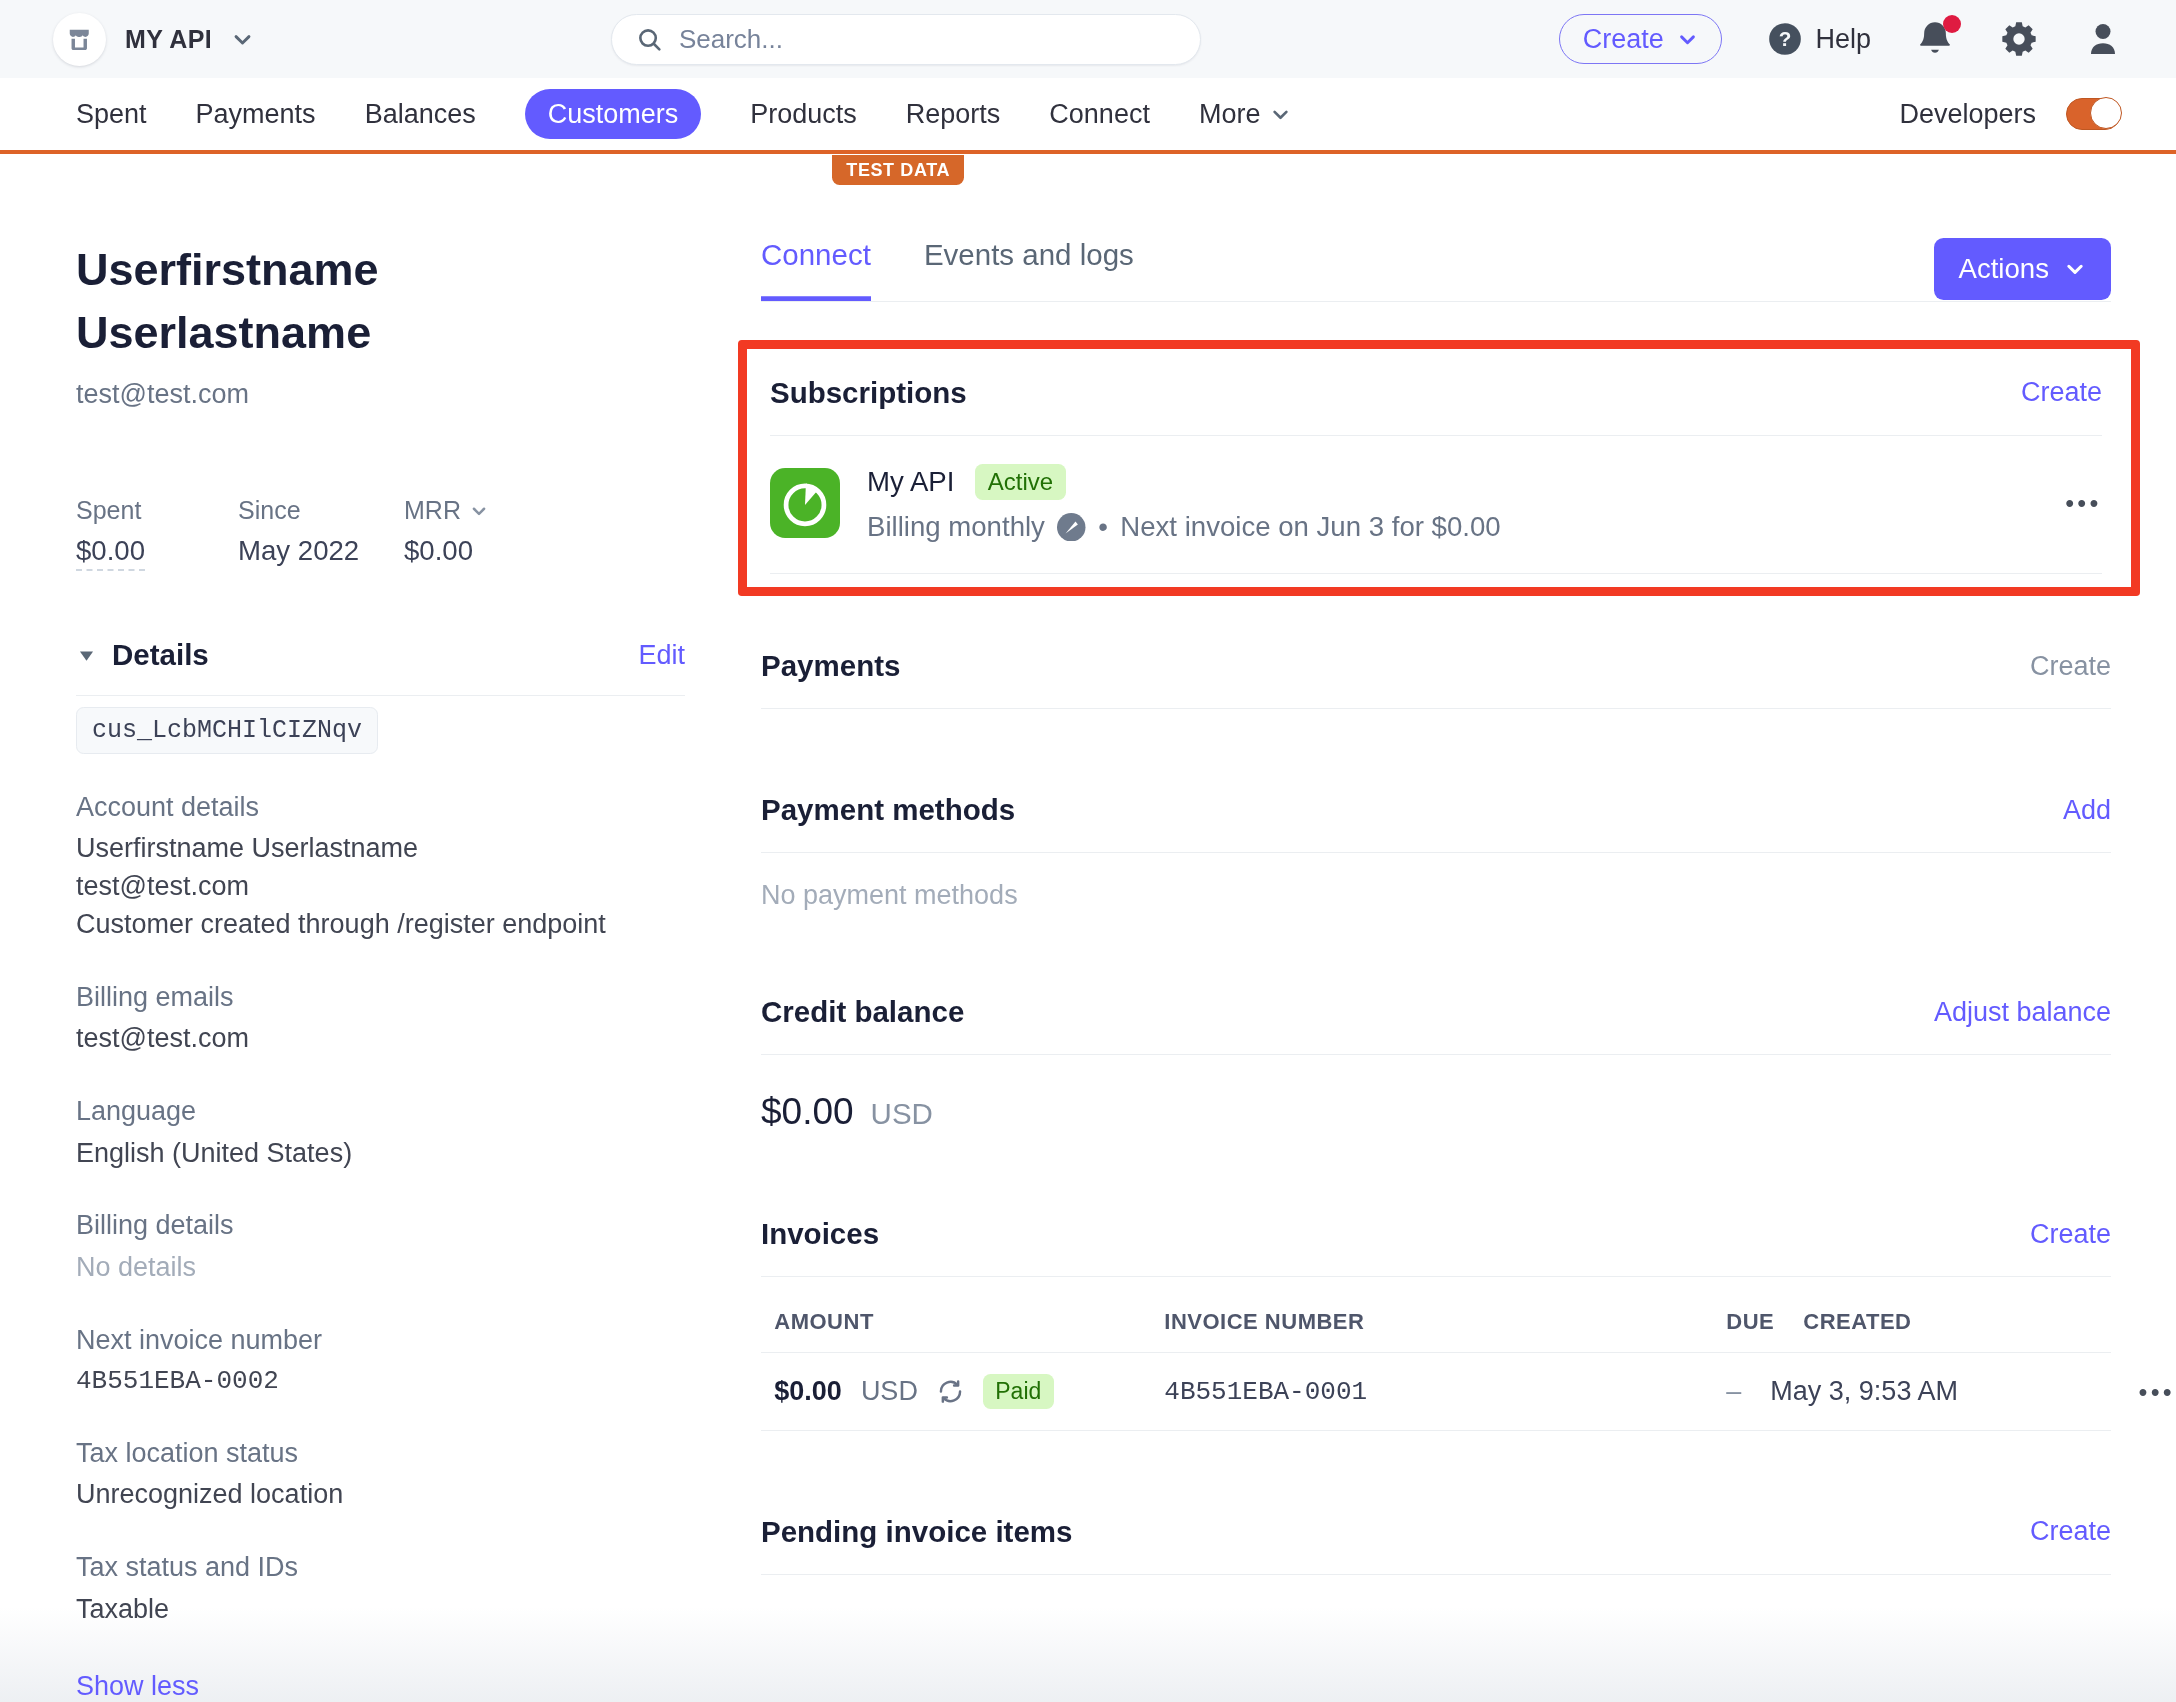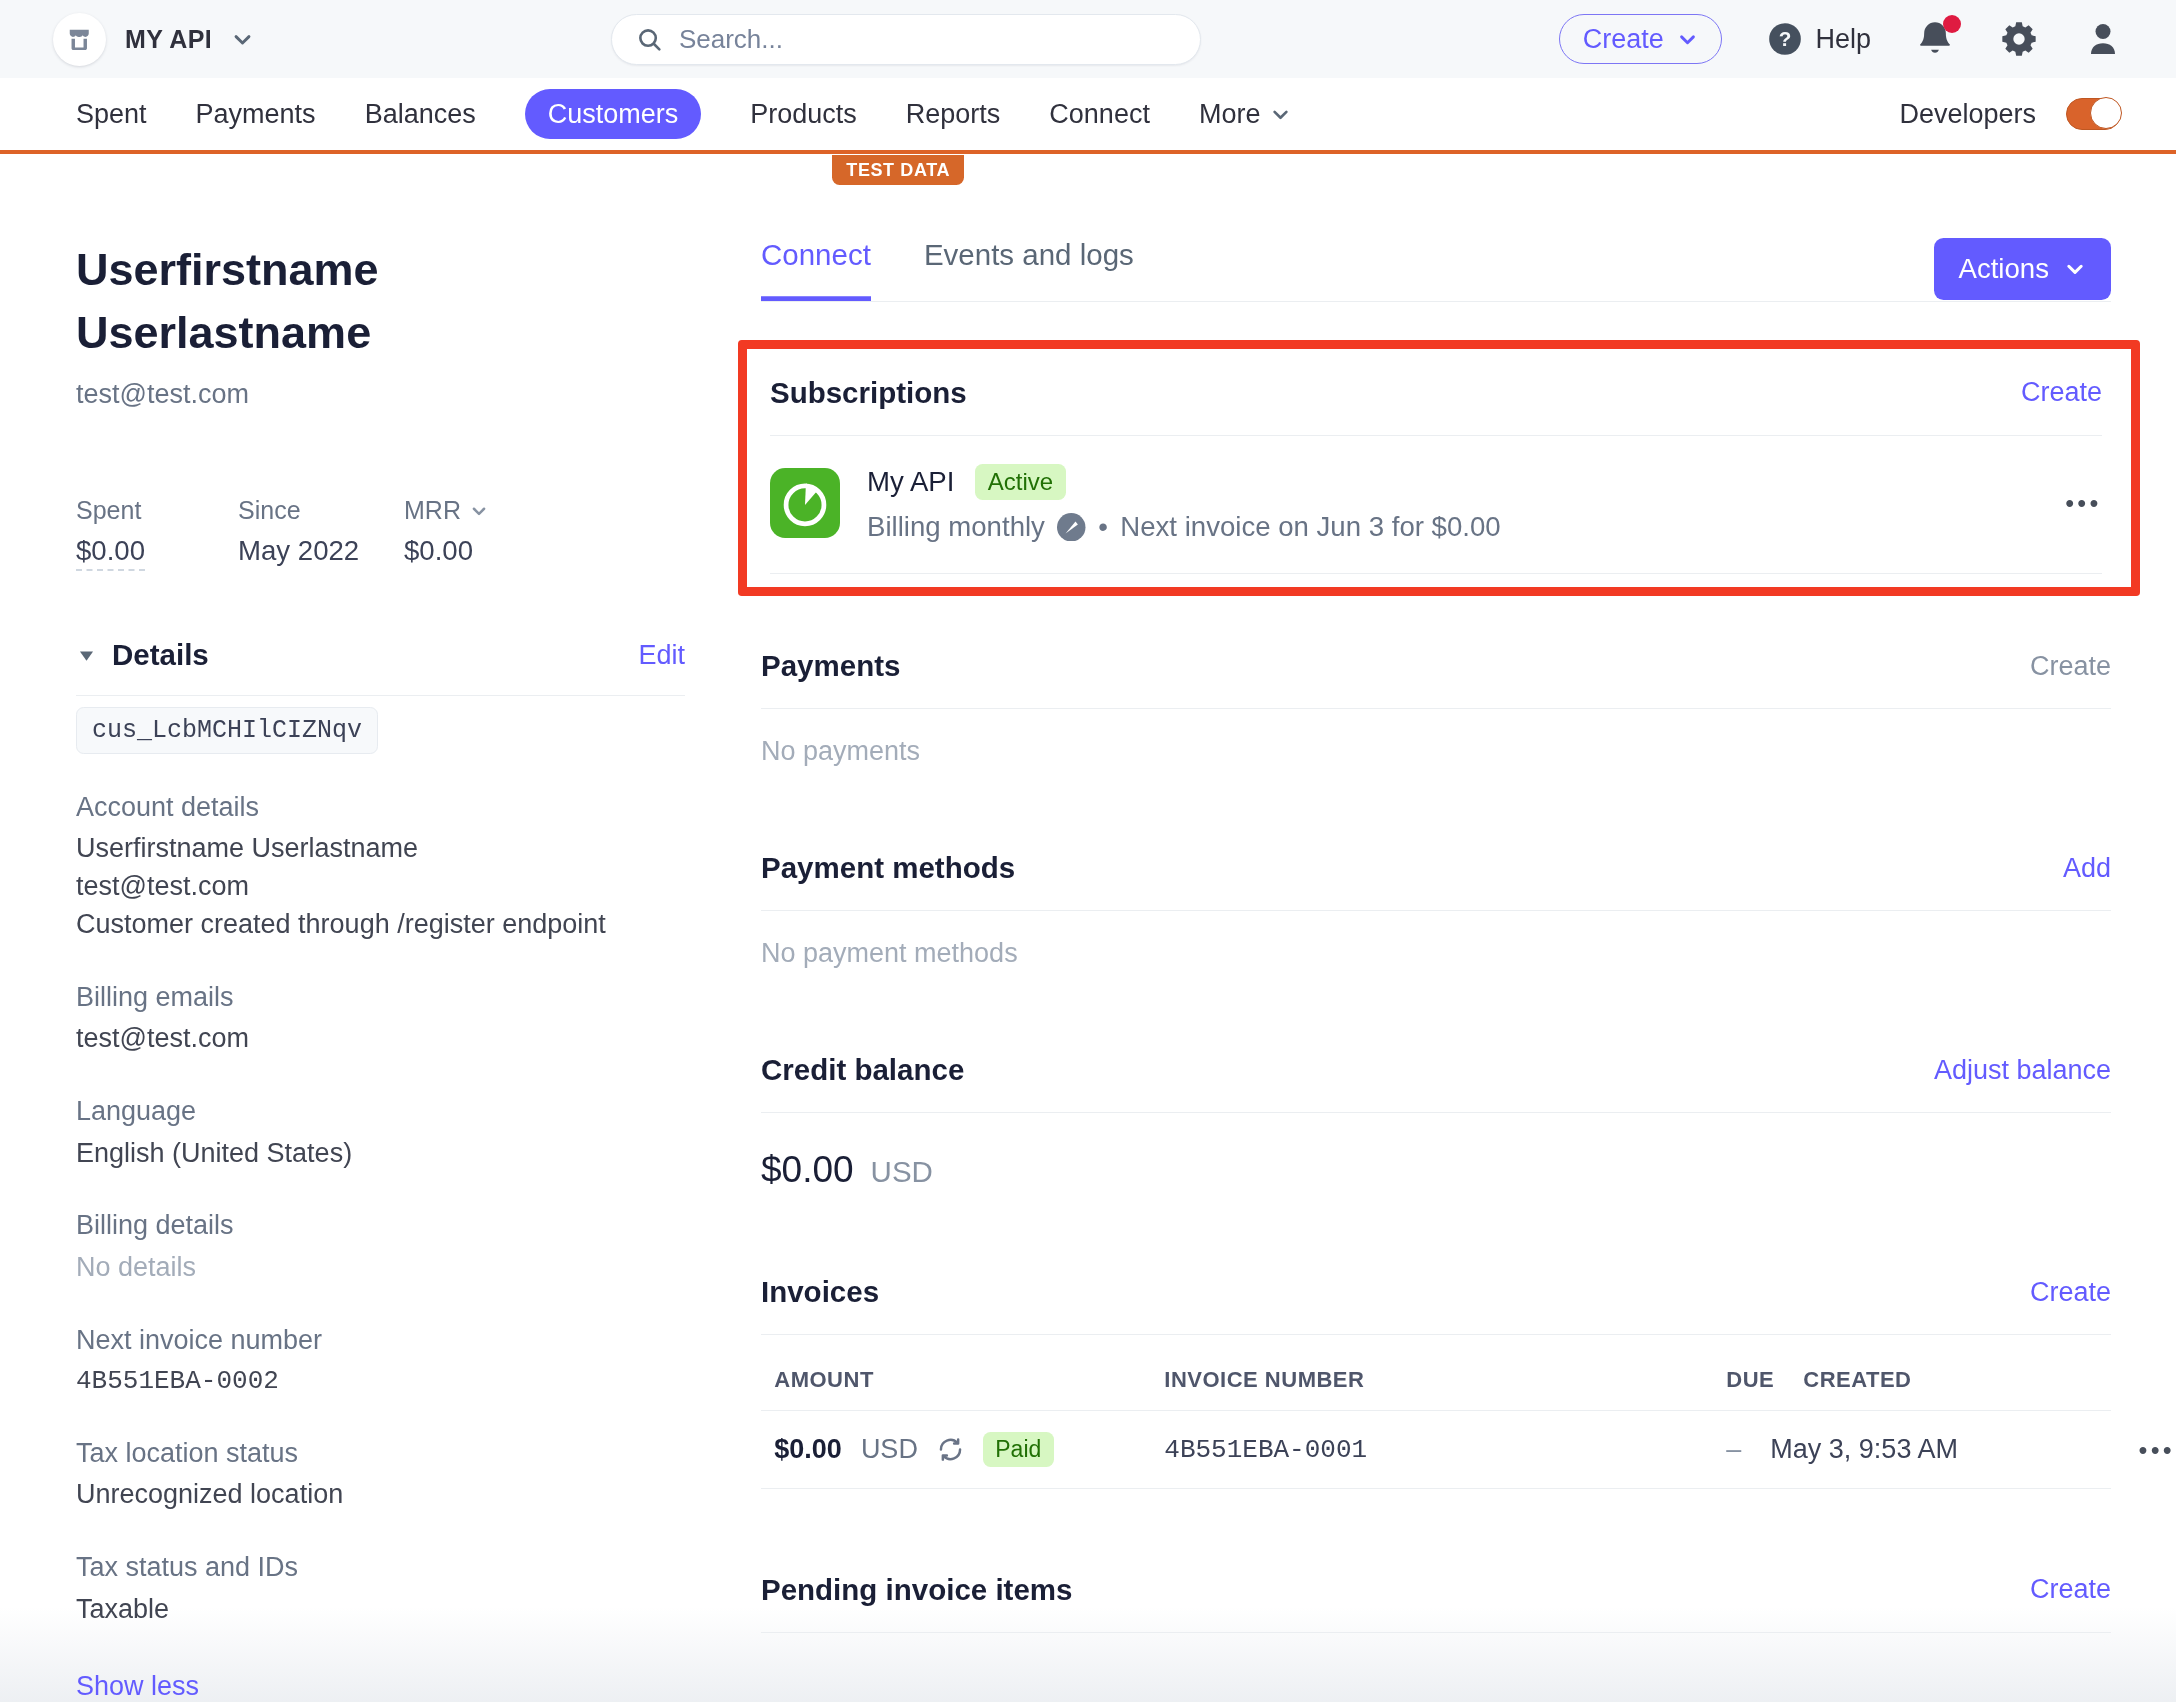--- a/index.html
+++ b/index.html
@@ -373,21 +373,20 @@
         </div>
         <hr class="divider">
       </div>
 
       <div class="sec">
         <div class="sec-head">
           <h2>Payments</h2>
           <span class="sec-link-muted">Create</span>
         </div>
         <hr class="divider">
-        <div class="empty">No payments</div>
       </div>
 
       <div class="sec">
         <div class="sec-head">
           <h2>Payment methods</h2>
           <a class="link">Add</a>
         </div>
         <hr class="divider">
         <div class="empty">No payment methods</div>
       </div>

